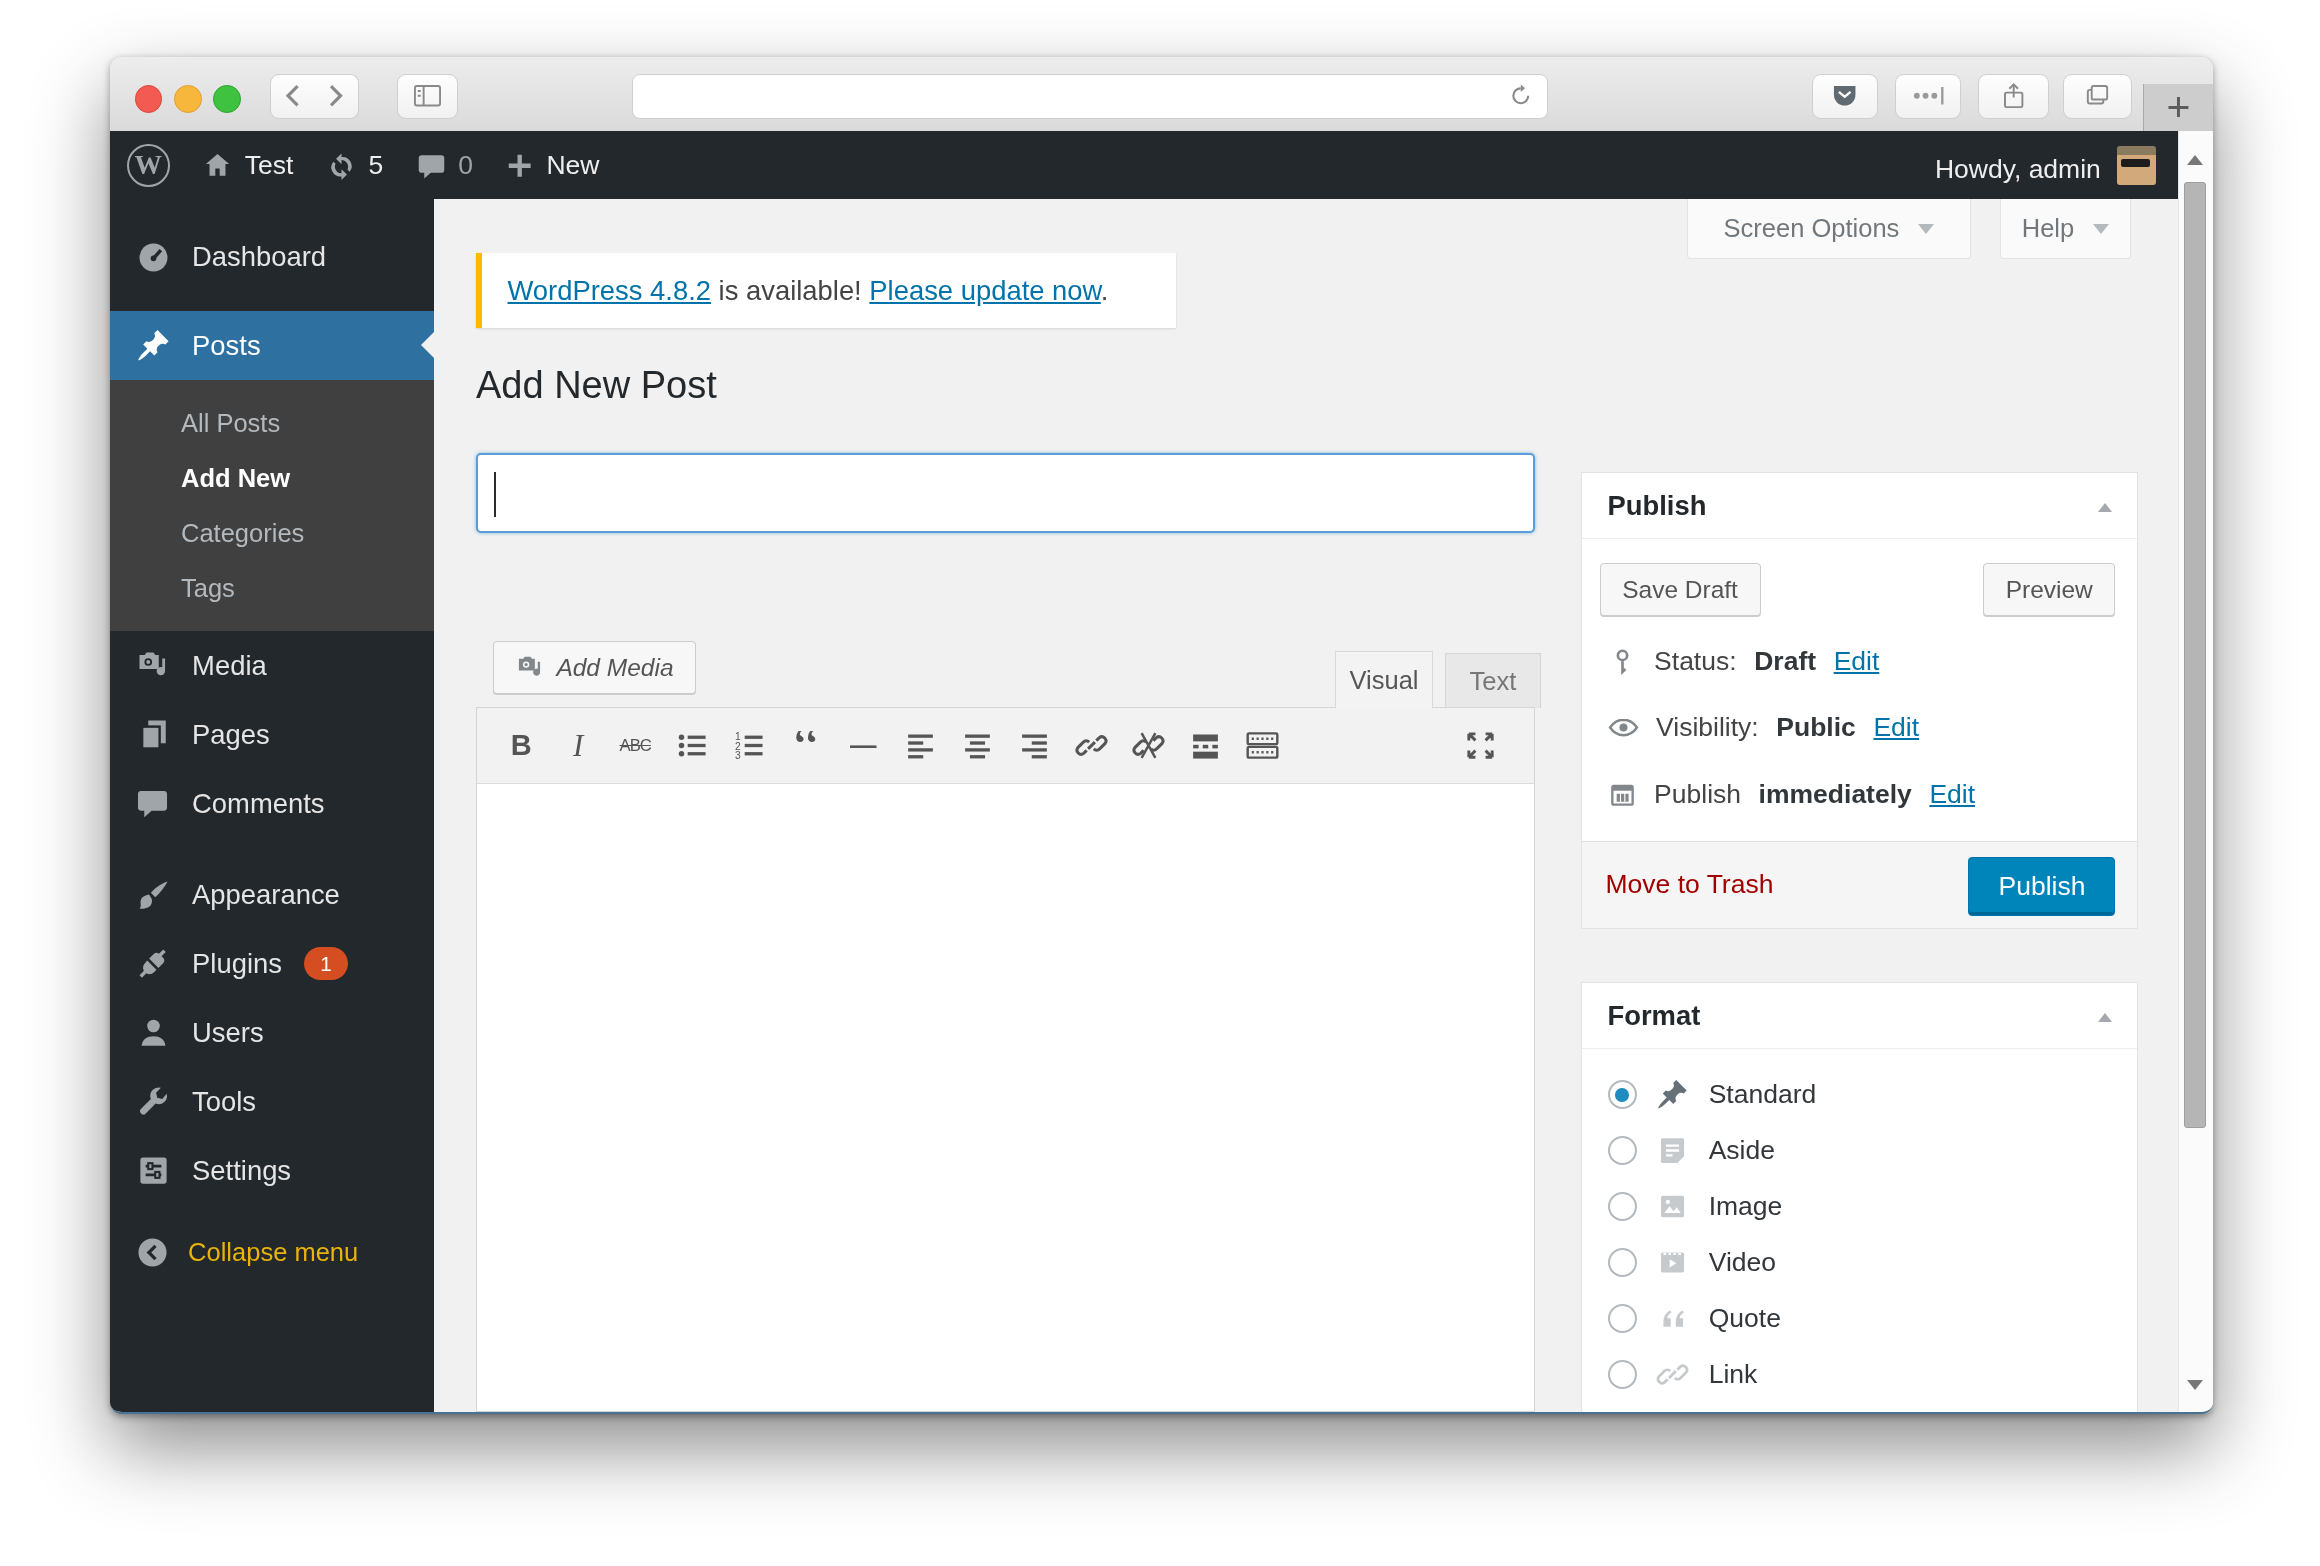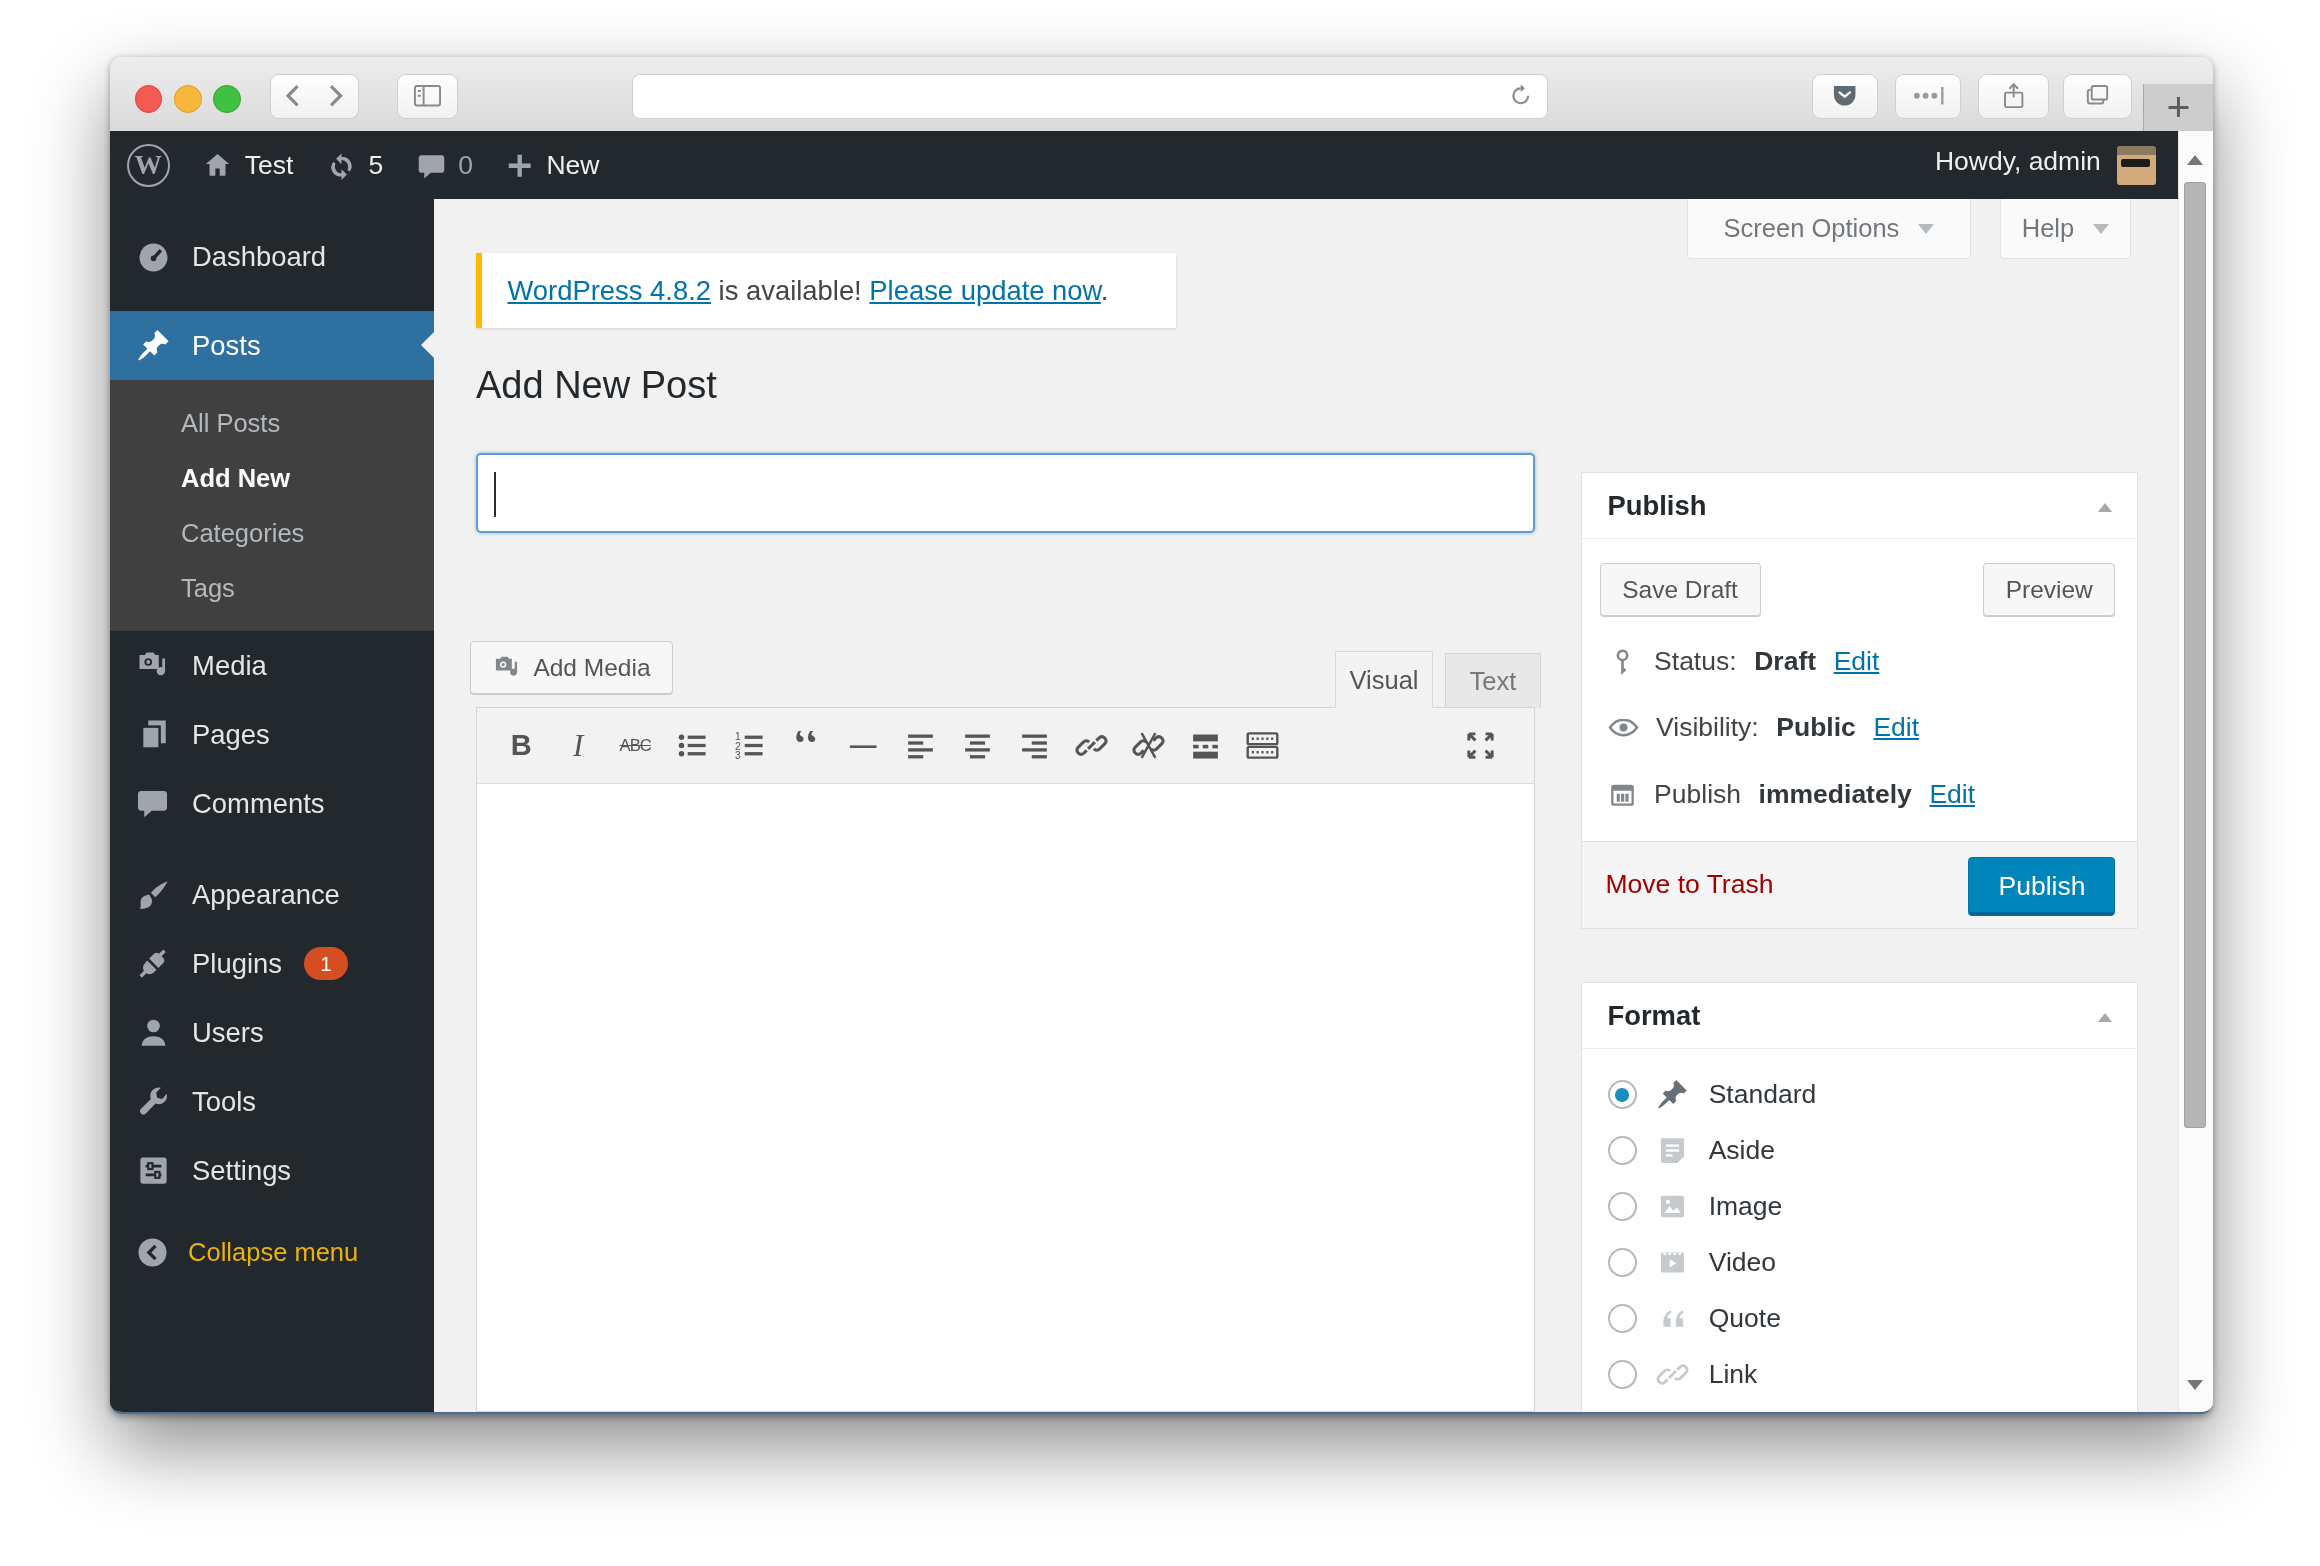--- a/index.html
+++ b/index.html
@@ -40,21 +40,21 @@
 
   
   .adminbar{position:absolute;left:0;top:74px;height:69px;right:34px;background:#23282d;
     display:flex;align-items:center;color:#eeeeee;font-size:26.5px;}
   .ab-item{display:flex;align-items:center;gap:12.7px;padding:0 16.7px;height:100%;cursor:default;}
   .ab-icon{color:#a0a5aa;}
   .wp-logo{width:43px;height:43px;border-radius:50%;border:2.9px solid #a0a5aa;box-sizing:border-box;
     display:flex;align-items:center;justify-content:center;color:#a0a5aa;
     font-family:"Liberation Serif","DejaVu Serif",serif;font-size:27.4px;font-weight:700;}
   .ab-count-dim{color:#9ea3a8;}
-  .ab-right{margin-left:auto;display:flex;align-items:flex-start;gap:15.7px;padding-right:23.5px;}
+  .ab-right{margin-left:auto;display:flex;align-items:flex-end;gap:15.7px;padding-right:23.5px;}
   .avatar{width:39px;height:39px;border-radius:2.9px;position:relative;overflow:hidden;
     background:linear-gradient(#8a7a5e 0 22%,#d2a97a 22% 100%);}
   .avatar::after{content:"";position:absolute;left:4.9px;top:12.7px;width:29px;height:8.8px;background:#1c1c1c;border-radius:2px;}
 
   
   .sidebar{position:absolute;left:0;top:142px;width:324px;bottom:0;background:#23282d;color:#e5e5e5;}
   .menu-item{height:69px;display:flex;align-items:center;gap:21.6px;padding-left:25.5px;
     font-size:27.4px;position:relative;}
   .menu-item .mi-icon{color:#a0a5aa;width:35px;height:35px;flex:0 0 35px;}
   .menu-item.active{background:#2e71a1;color:#fff;}
@@ -97,21 +97,21 @@
 
   .page-title{position:absolute;left:42px;top:165px;font-size:38px;font-weight:400;color:#23282d;}
 
   .title-input{position:absolute;left:42px;top:254px;width:1059px;height:80px;box-sizing:border-box;
     background:#fff;border:2px solid #5b9dd9;border-radius:4.9px;box-shadow:0 0 3.9px rgba(30,140,190,.55);}
   .caret{position:absolute;left:15.7px;top:16.7px;width:2px;height:45px;background:#2c2c2c;}
 
   .btn{display:inline-flex;align-items:center;gap:11.8px;height:53px;padding:0 21.6px;box-sizing:border-box;
     background:#f7f7f7;border:1px solid #cccccc;border-radius:3.9px;color:#555;font-size:24.5px;
     box-shadow:0 1px 0 #cccccc;cursor:pointer;}
-  .add-media{position:absolute;left:36px;top:442px;}
+  .add-media{position:absolute;left:59px;top:442px;font-style:italic;}
 
   .wp-tab{position:absolute;display:flex;align-items:center;justify-content:center;font-size:25.5px;box-sizing:border-box;}
   .tab-visual{left:901px;top:452px;width:98px;height:57px;background:#f3f3f3;
     border:1px solid #d8d8d8;border-bottom:none;color:#555;z-index:3;}
   .tab-text{left:1011px;top:454px;width:96px;height:55px;background:#e8e8e8;
     border:1px solid #d5d5d5;border-bottom:none;color:#777;}
 
   .editor-wrap{position:absolute;left:42px;top:508px;width:1059px;bottom:0;box-sizing:border-box;
     background:#fff;border:1px solid #d5d5d5;}
   .mce-toolbar{height:75px;background:#f2f2f2;border-bottom:1px solid #dcdcdc;

